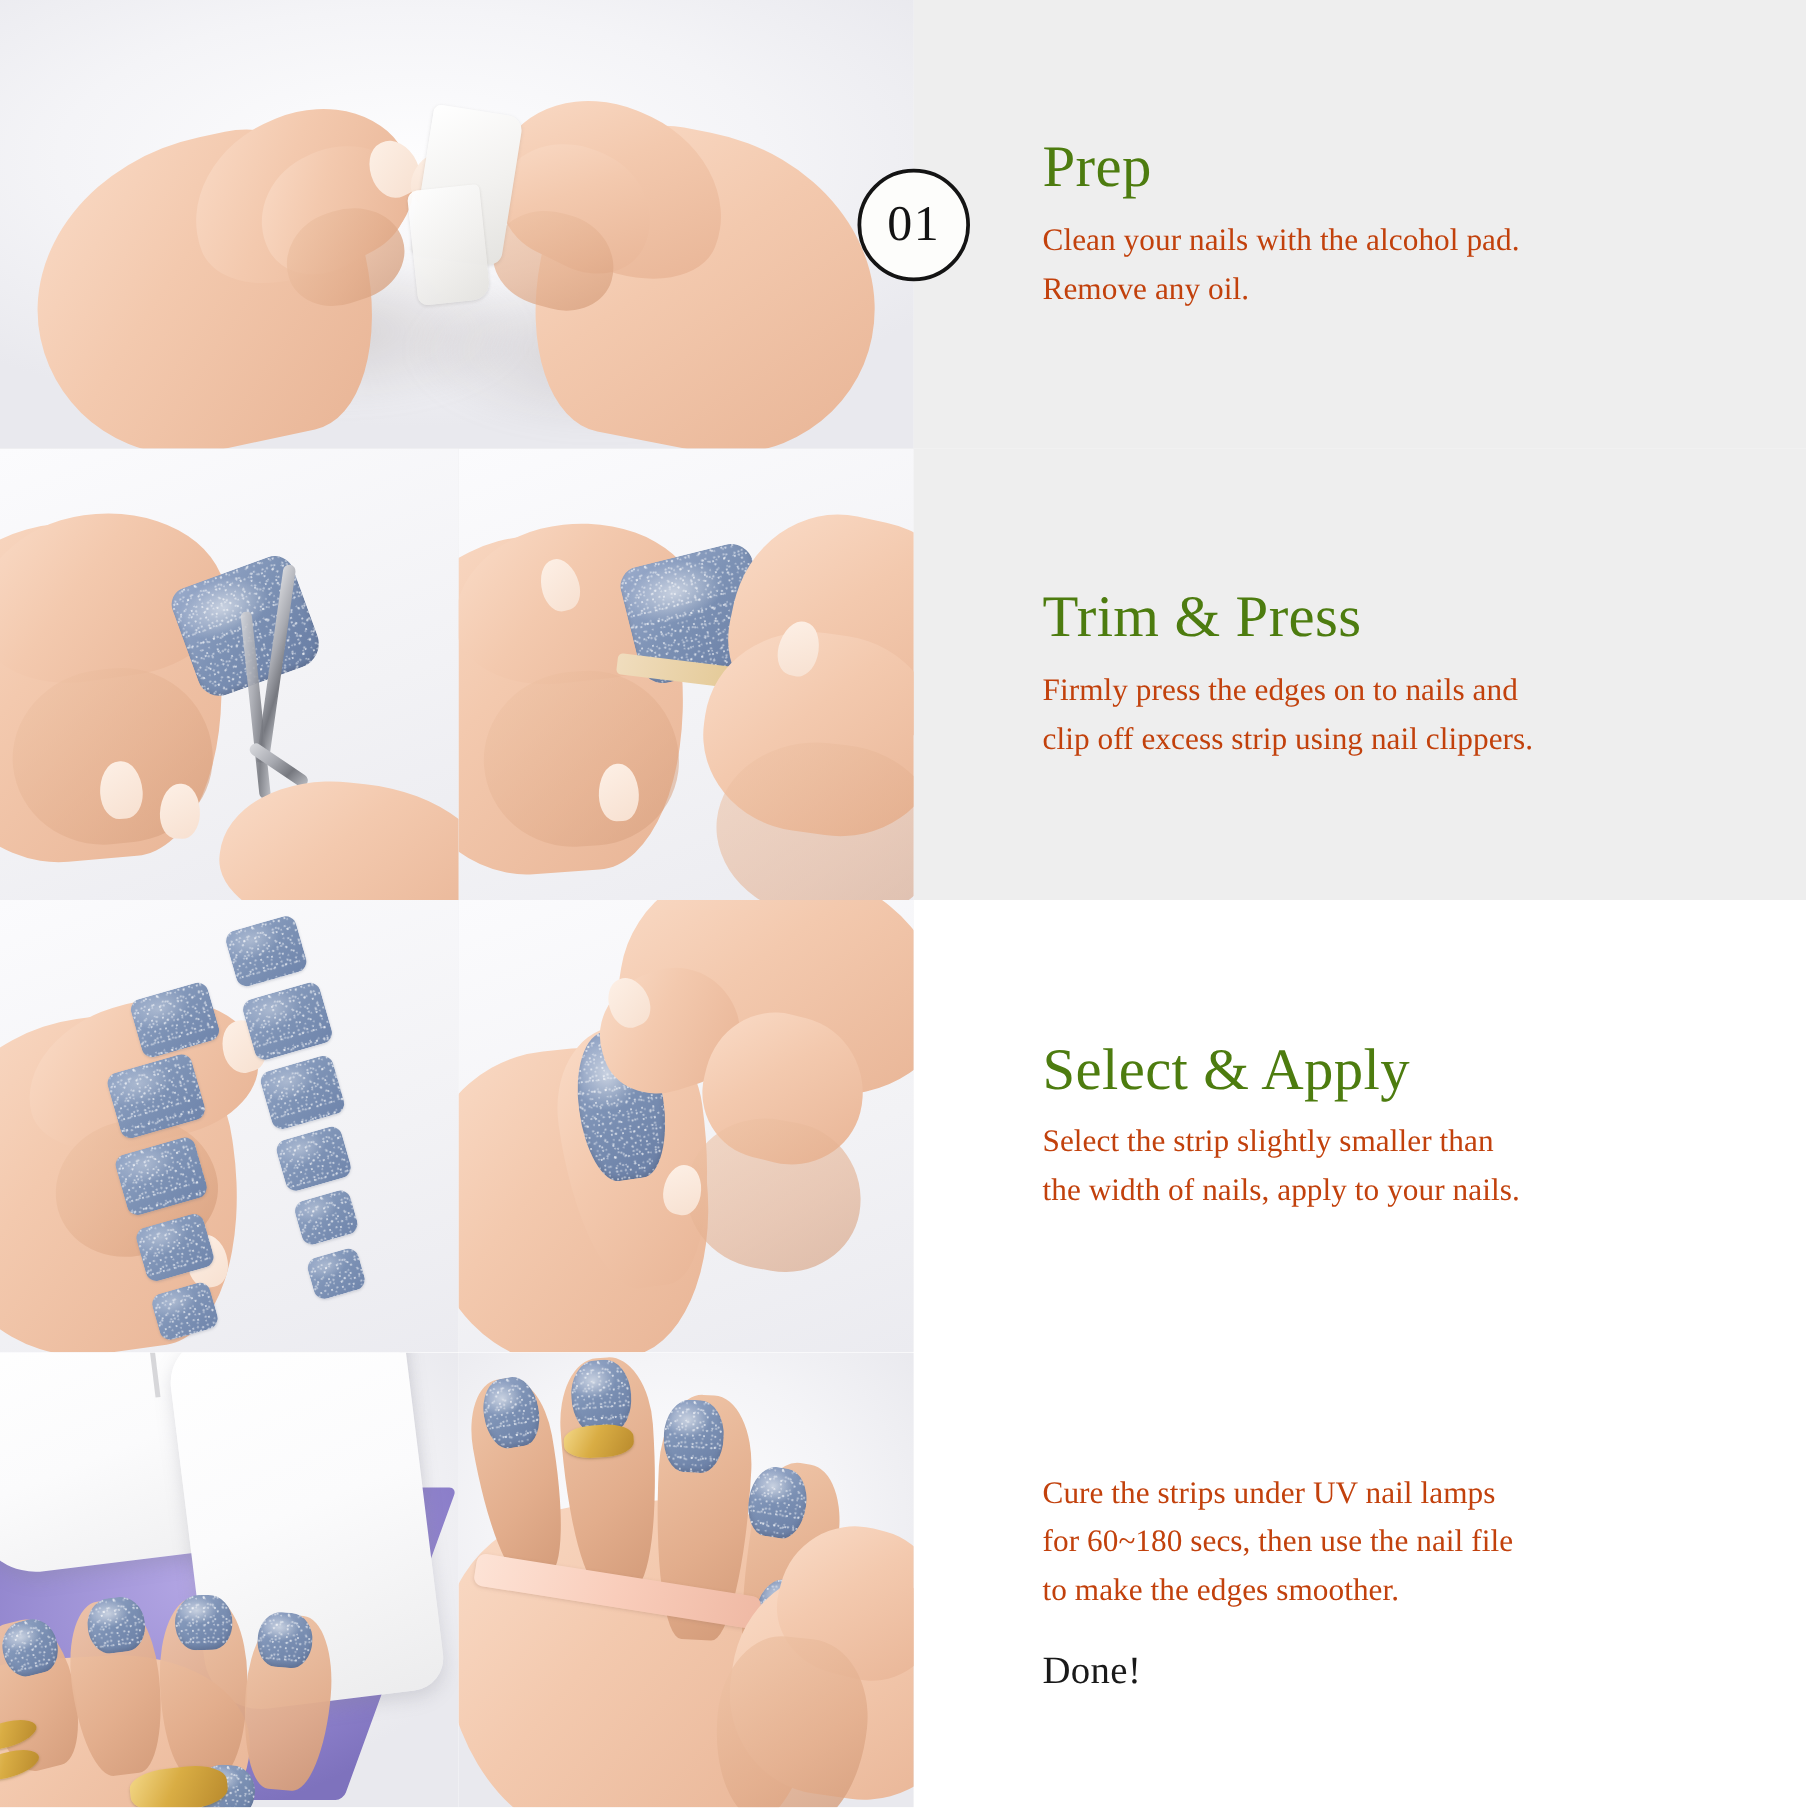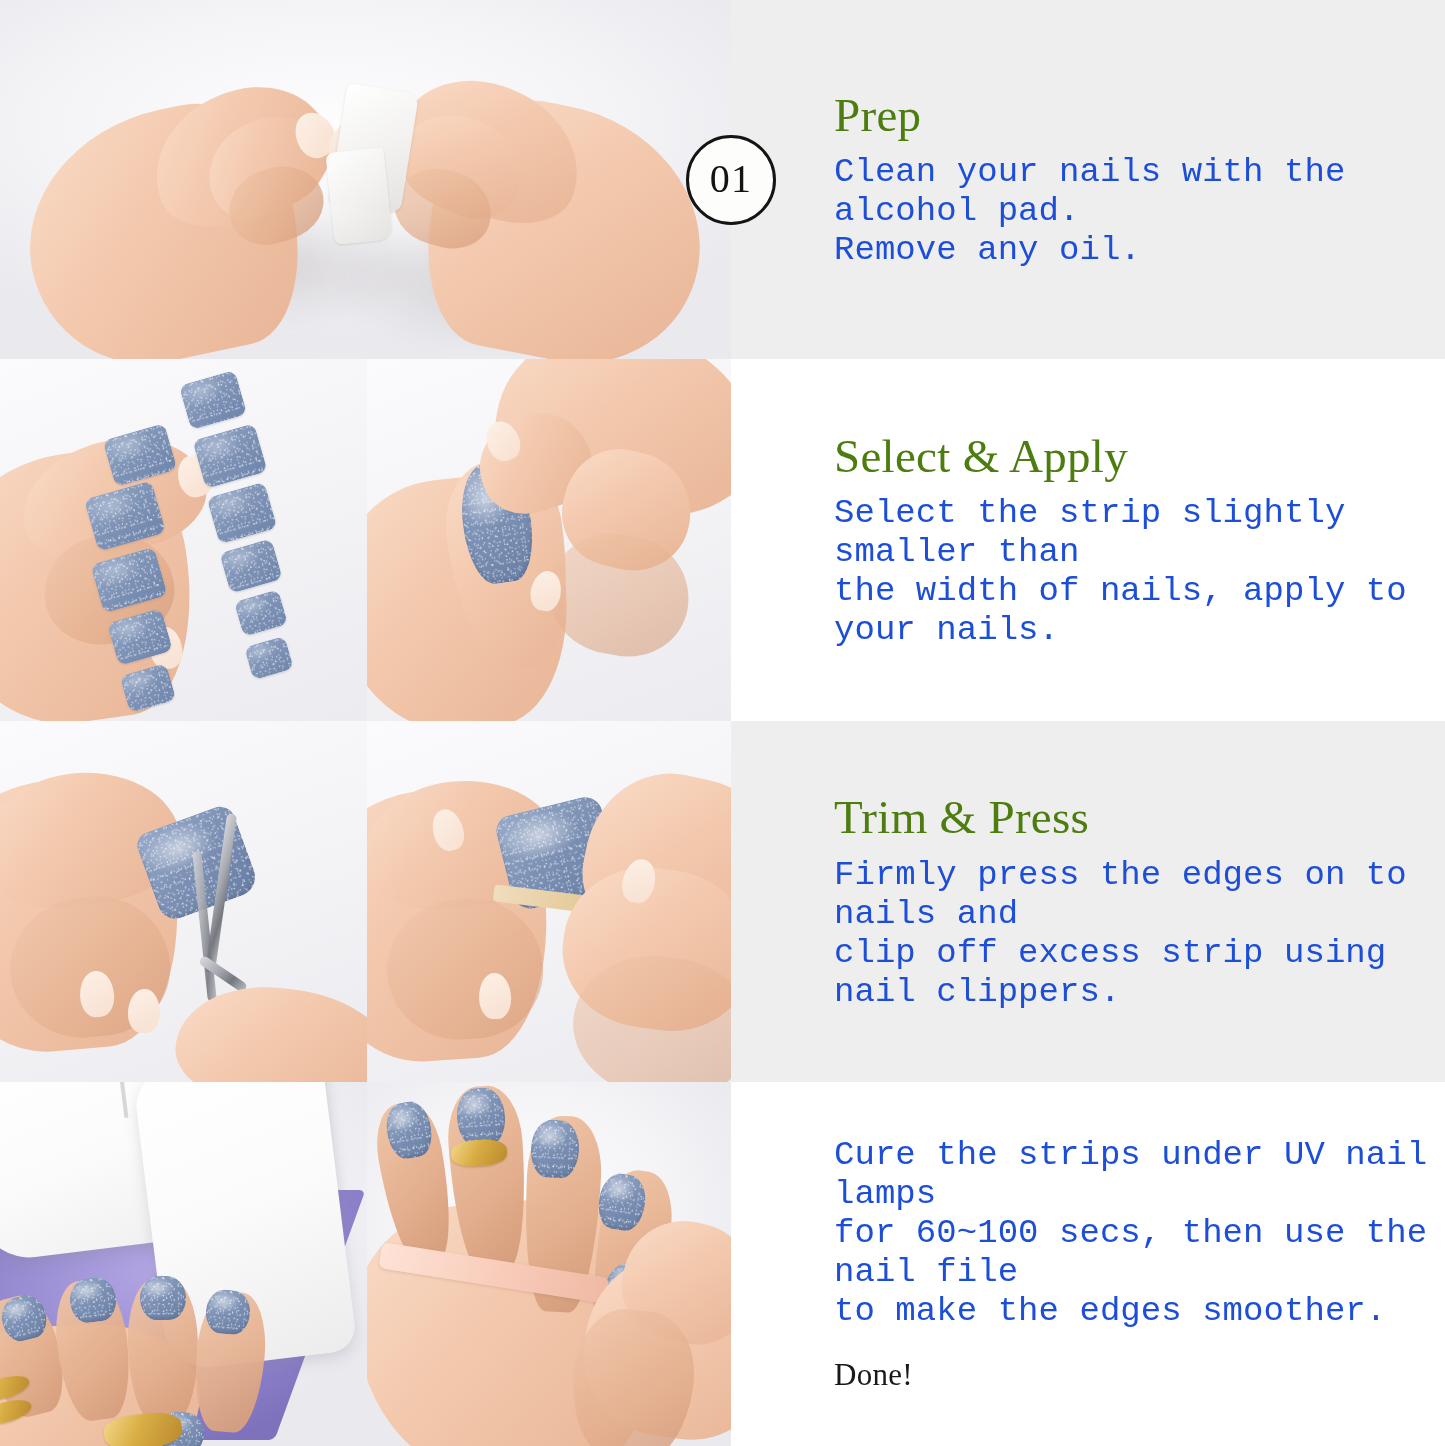--- a/index.html
+++ b/index.html
@@ -66,23 +66,23 @@
     font-family: "Liberation Serif", serif;
     font-size: 47px;
     font-weight: 400;
     color: #4d7c0f;
     letter-spacing: 0.3px;
     line-height: 1.12;
     margin-bottom: 12px;
     white-space: nowrap;
   }
   .step-desc {
-    font-family: Liberation Mono, monospace;
-    font-size: 34px;
-    color: #1d4ed8;
+    font-family: Liberation Serif, serif;
+    font-size: 25px;
+    color: #c2410c;
     line-height: 39px;
     letter-spacing: 0.05px;
     white-space: pre-line;
   }
   .step-done {
     font-family: "Liberation Serif", serif;
     font-size: 31px;
     color: #191919;
     margin-top: 26px;
     letter-spacing: 0.3px;
@@ -245,20 +245,78 @@
       <span>01</span>
     </div>
 
     <div class="text-col">
       <h2 class="step-title">Prep</h2>
       <p class="step-desc">Clean your nails with the alcohol pad.
 Remove any oil.</p>
     </div>
   </section>
 
+  <section class="step-row row-3 shade-gray">
+
+    <div class="photo-col">
+
+      <div class="photo half-a">
+        <div class="scene">
+          <div class="bg-soft"></div>
+
+          <div class="skin" style="left:-72px;top:60px;width:250px;height:270px;border-radius:52% 40% 32% 46% / 46% 44% 56% 54%;transform:rotate(-5deg);"></div>
+          <div class="skin" style="left:-20px;top:52px;width:200px;height:132px;border-radius:48% 52% 40% 40% / 58% 58% 42% 42%;transform:rotate(-8deg);"></div>
+          <div class="skin-d" style="left:10px;top:176px;width:160px;height:140px;border-radius:48% 46% 44% 46% / 50% 52% 48% 50%;transform:rotate(-6deg);opacity:.6;"></div>
+
+          <div class="nail-blue" style="left:146px;top:96px;width:102px;height:92px;transform:rotate(-20deg);border-radius:14px 16px 20px 18px;">
+              <div class="glitter"></div>
+            </div>
+          <div class="nail-plain" style="left:80px;top:250px;width:34px;height:46px;transform:rotate(-4deg);"></div>
+          <div class="nail-plain" style="left:128px;top:268px;width:32px;height:44px;transform:rotate(2deg);"></div>
+
+          <div class="scissor-blade" style="left:216px;top:92px;width:10px;height:160px;border-radius:5px 5px 2px 2px;transform:rotate(8deg);"></div>
+          <div class="scissor-blade" style="left:200px;top:130px;width:9px;height:150px;border-radius:4px;transform:rotate(-6deg);opacity:.9;"></div>
+          <div class="scissor-blade" style="left:196px;top:248px;width:54px;height:10px;border-radius:5px;transform:rotate(34deg);"></div>
+          <div style="position:absolute;left:212px;top:290px;width:48px;height:56px;border:9px solid #c9cbd1;border-radius:50%;transform:rotate(18deg);"></div>
+
+          <div class="skin" style="left:176px;top:268px;width:220px;height:120px;border-radius:44% 50% 44% 40% / 56% 58% 42% 42%;transform:rotate(6deg);"></div>
+        </div>
+      </div>
+
+      <div class="photo half-b">
+        <div class="scene">
+          <div class="bg-soft"></div>
+
+          <div class="skin" style="left:-60px;top:70px;width:240px;height:270px;border-radius:52% 40% 32% 46% / 46% 44% 56% 54%;transform:rotate(-4deg);"></div>
+          <div class="skin" style="left:-4px;top:60px;width:196px;height:126px;border-radius:48% 52% 40% 40% / 58% 58% 42% 42%;transform:rotate(-6deg);"></div>
+          <div class="skin-d" style="left:20px;top:178px;width:156px;height:140px;border-radius:48% 46% 44% 46% / 50% 52% 48% 50%;transform:rotate(-4deg);opacity:.55;"></div>
+          <div class="nail-plain" style="left:112px;top:252px;width:32px;height:46px;transform:rotate(-2deg);"></div>
+          <div class="nail-plain" style="left:66px;top:88px;width:30px;height:42px;transform:rotate(-16deg);"></div>
+
+          <div class="nail-blue" style="left:136px;top:84px;width:108px;height:96px;transform:rotate(-14deg);border-radius:16px 18px 22px 20px;">
+              <div class="glitter"></div>
+            </div>
+
+          <div class="stick-wood" style="left:126px;top:176px;width:210px;height:17px;transform:rotate(7deg);"></div>
+
+          <div class="skin" style="left:218px;top:56px;width:200px;height:176px;border-radius:42% 48% 46% 40% / 52% 58% 44% 42%;transform:rotate(12deg);"></div>
+          <div class="skin" style="left:196px;top:148px;width:190px;height:160px;border-radius:46% 46% 44% 44% / 50% 54% 48% 48%;transform:rotate(8deg);"></div>
+          <div class="skin-d" style="left:206px;top:236px;width:180px;height:140px;border-radius:46% 46% 44% 46% / 50% 52% 48% 50%;transform:rotate(6deg);opacity:.55;"></div>
+          <div class="nail-plain" style="left:256px;top:138px;width:32px;height:44px;transform:rotate(14deg);"></div>
+        </div>
+      </div>
+    </div>
+
+    <div class="text-col">
+      <h2 class="step-title">Trim &amp; Press</h2>
+      <p class="step-desc">Firmly press the edges on to nails and
+clip off excess strip using nail clippers.</p>
+    </div>
+  </section>
+
   <section class="step-row row-2 shade-white">
 
     <div class="photo-col">
 
       <div class="photo half-a">
         <div class="scene">
           <div class="bg-soft"></div>
 
           <div class="skin" style="left:-60px;top:96px;width:250px;height:268px;border-radius:56% 38% 30% 48% / 48% 42% 56% 52%;transform:rotate(-8deg);"></div>
           <div class="skin" style="left:20px;top:82px;width:186px;height:112px;border-radius:50% 50% 38% 42% / 60% 58% 42% 42%;transform:rotate(-14deg);"></div>
@@ -322,78 +380,20 @@
       </div>
     </div>
 
     <div class="text-col">
       <h2 class="step-title">Select &amp; Apply</h2>
       <p class="step-desc">Select the strip slightly smaller than
 the width of nails, apply to your nails.</p>
     </div>
   </section>
 
-  <section class="step-row row-3 shade-gray">
-
-    <div class="photo-col">
-
-      <div class="photo half-a">
-        <div class="scene">
-          <div class="bg-soft"></div>
-
-          <div class="skin" style="left:-72px;top:60px;width:250px;height:270px;border-radius:52% 40% 32% 46% / 46% 44% 56% 54%;transform:rotate(-5deg);"></div>
-          <div class="skin" style="left:-20px;top:52px;width:200px;height:132px;border-radius:48% 52% 40% 40% / 58% 58% 42% 42%;transform:rotate(-8deg);"></div>
-          <div class="skin-d" style="left:10px;top:176px;width:160px;height:140px;border-radius:48% 46% 44% 46% / 50% 52% 48% 50%;transform:rotate(-6deg);opacity:.6;"></div>
-
-          <div class="nail-blue" style="left:146px;top:96px;width:102px;height:92px;transform:rotate(-20deg);border-radius:14px 16px 20px 18px;">
-              <div class="glitter"></div>
-            </div>
-          <div class="nail-plain" style="left:80px;top:250px;width:34px;height:46px;transform:rotate(-4deg);"></div>
-          <div class="nail-plain" style="left:128px;top:268px;width:32px;height:44px;transform:rotate(2deg);"></div>
-
-          <div class="scissor-blade" style="left:216px;top:92px;width:10px;height:160px;border-radius:5px 5px 2px 2px;transform:rotate(8deg);"></div>
-          <div class="scissor-blade" style="left:200px;top:130px;width:9px;height:150px;border-radius:4px;transform:rotate(-6deg);opacity:.9;"></div>
-          <div class="scissor-blade" style="left:196px;top:248px;width:54px;height:10px;border-radius:5px;transform:rotate(34deg);"></div>
-          <div style="position:absolute;left:212px;top:290px;width:48px;height:56px;border:9px solid #c9cbd1;border-radius:50%;transform:rotate(18deg);"></div>
-
-          <div class="skin" style="left:176px;top:268px;width:220px;height:120px;border-radius:44% 50% 44% 40% / 56% 58% 42% 42%;transform:rotate(6deg);"></div>
-        </div>
-      </div>
-
-      <div class="photo half-b">
-        <div class="scene">
-          <div class="bg-soft"></div>
-
-          <div class="skin" style="left:-60px;top:70px;width:240px;height:270px;border-radius:52% 40% 32% 46% / 46% 44% 56% 54%;transform:rotate(-4deg);"></div>
-          <div class="skin" style="left:-4px;top:60px;width:196px;height:126px;border-radius:48% 52% 40% 40% / 58% 58% 42% 42%;transform:rotate(-6deg);"></div>
-          <div class="skin-d" style="left:20px;top:178px;width:156px;height:140px;border-radius:48% 46% 44% 46% / 50% 52% 48% 50%;transform:rotate(-4deg);opacity:.55;"></div>
-          <div class="nail-plain" style="left:112px;top:252px;width:32px;height:46px;transform:rotate(-2deg);"></div>
-          <div class="nail-plain" style="left:66px;top:88px;width:30px;height:42px;transform:rotate(-16deg);"></div>
-
-          <div class="nail-blue" style="left:136px;top:84px;width:108px;height:96px;transform:rotate(-14deg);border-radius:16px 18px 22px 20px;">
-              <div class="glitter"></div>
-            </div>
-
-          <div class="stick-wood" style="left:126px;top:176px;width:210px;height:17px;transform:rotate(7deg);"></div>
-
-          <div class="skin" style="left:218px;top:56px;width:200px;height:176px;border-radius:42% 48% 46% 40% / 52% 58% 44% 42%;transform:rotate(12deg);"></div>
-          <div class="skin" style="left:196px;top:148px;width:190px;height:160px;border-radius:46% 46% 44% 44% / 50% 54% 48% 48%;transform:rotate(8deg);"></div>
-          <div class="skin-d" style="left:206px;top:236px;width:180px;height:140px;border-radius:46% 46% 44% 46% / 50% 52% 48% 50%;transform:rotate(6deg);opacity:.55;"></div>
-          <div class="nail-plain" style="left:256px;top:138px;width:32px;height:44px;transform:rotate(14deg);"></div>
-        </div>
-      </div>
-    </div>
-
-    <div class="text-col">
-      <h2 class="step-title">Trim &amp; Press</h2>
-      <p class="step-desc">Firmly press the edges on to nails and
-clip off excess strip using nail clippers.</p>
-    </div>
-  </section>
-
   <section class="step-row row-4 shade-white">
 
     <div class="photo-col">
 
       <div class="photo half-a">
         <div class="scene">
           <div class="bg-white-table"></div>
 
           <div class="uv-glow" style="left:-40px;top:108px;width:360px;height:250px;transform:skewX(-20deg);border-radius:6px;"></div>
 
@@ -458,19 +458,19 @@
 
           <div class="skin" style="left:218px;top:176px;width:190px;height:180px;border-radius:44% 46% 44% 42% / 50% 54% 48% 46%;transform:rotate(8deg);"></div>
           <div class="skin" style="left:256px;top:140px;width:130px;height:120px;border-radius:48% 46% 42% 44% / 52% 56% 46% 44%;transform:rotate(14deg);"></div>
           <div class="skin-d" style="left:206px;top:228px;width:120px;height:150px;border-radius:40% 42% 38% 38% / 44% 44% 56% 56%;transform:rotate(6deg);opacity:.8;"></div>
         </div>
       </div>
     </div>
 
     <div class="text-col">
       <p class="step-desc">Cure the strips under UV nail lamps
-for 60~100 secs, then use the nail file
+for 60~180 secs, then use the nail file
 to make the edges smoother.</p>
       <p class="step-done">Done!</p>
     </div>
   </section>
 
 </div>
 
 </body></html>

